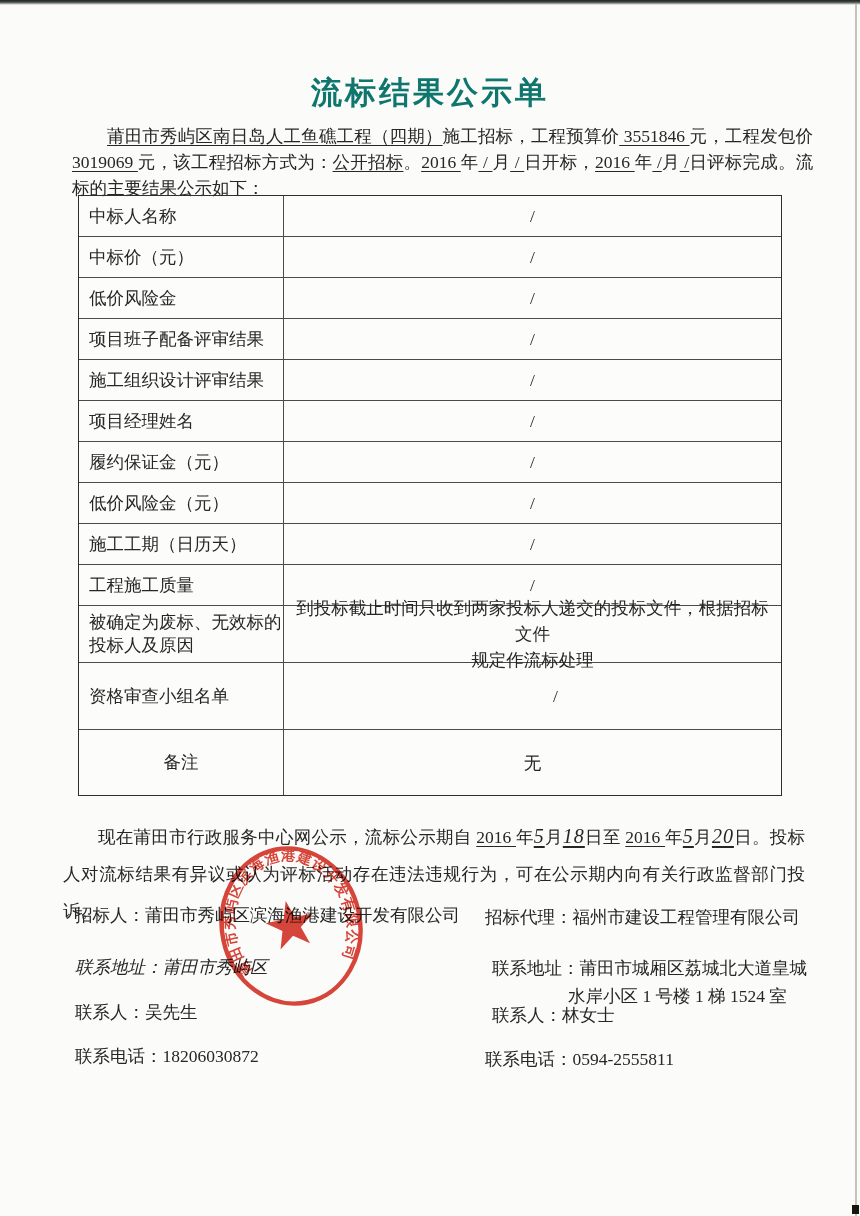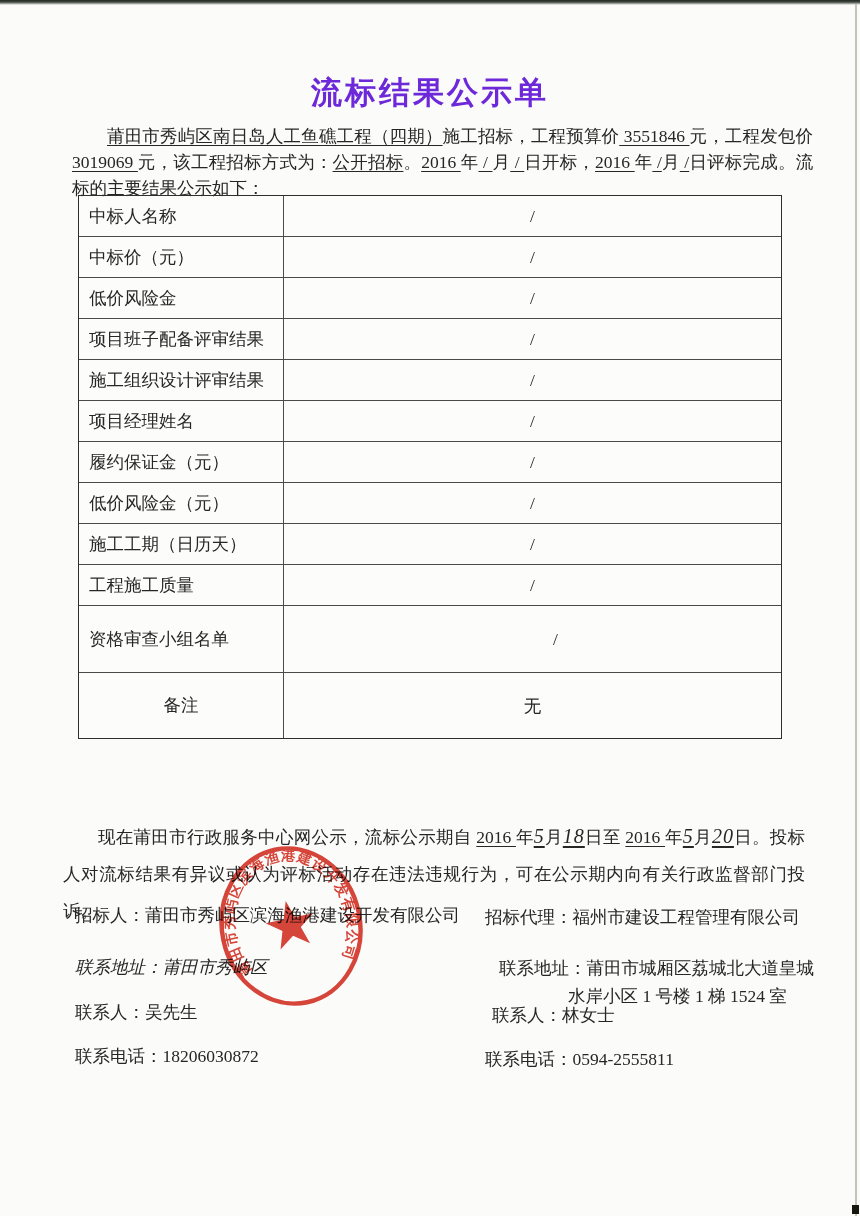--- a/index.html
+++ b/index.html
@@ -10,21 +10,21 @@
     color:#262626;
   }
   
   .edge-top{position:absolute;top:0;left:0;right:0;height:5px;
     background:linear-gradient(180deg,#1e241e 0%,#4a514a 45%,rgba(251,251,249,0) 100%);}
   .edge-right{position:absolute;top:4px;right:3px;width:2px;bottom:0;background:#c3c3bc;}
   .edge-corner{position:absolute;right:1px;bottom:2px;width:7px;height:9px;background:#16160f;}
 
   .title{position:absolute;top:72px;left:0;width:100%;text-align:center;
     font-family:"Liberation Sans","DejaVu Sans",sans-serif;
-    font-size:31px;font-weight:bold;letter-spacing:3px;color:#6d28d9;}
+    font-size:31px;font-weight:bold;letter-spacing:3px;color:#0f766e;}
 
   .intro{position:absolute;top:114px;left:63px;width:741px;
     font-size:17.5px;line-height:26px;text-align:justify;text-indent:35px;margin:9px;}
   .closing{position:absolute;top:818px;left:63px;width:742px;
     font-size:17.5px;line-height:37px;text-align:justify;text-indent:35px;margin:0;}
   .u{text-decoration:underline;text-underline-offset:3px;}
   .hw{font-style:italic;font-size:20px;letter-spacing:1px;}
 
   .tbl{position:absolute;top:195px;left:78px;width:704px;
     border:1px solid #2e2e2e;box-sizing:border-box;background:rgba(255,255,255,0.35);}
@@ -40,21 +40,21 @@
   .tvalue{flex:1;display:flex;align-items:center;justify-content:center;
     text-align:center;font-size:17.5px;white-space:pre-line;line-height:26px;padding:0 8px;}
   .center-label .tlabel{justify-content:center;padding-left:0;}
 
   .contact{position:absolute;font-size:17.5px;white-space:nowrap;}
   .c-l1{left:75px;top:903px;}
   .c-l2{left:75px;top:955px;font-style:italic;}
   .c-l3{left:75px;top:1000px;}
   .c-l4{left:75px;top:1044px;}
   .c-r1{left:485px;top:905px;}
-  .c-r2{left:492px;top:956px;margin-left:7px;}
+  .c-r2{left:492px;top:956px;}
   .c-r2b{left:568px;top:984px;}
   .c-r3{left:492px;top:1003px;}
   .c-r4{left:485px;top:1047px;}
 
   .seal{position:absolute;left:217px;top:840px;width:148px;height:172px;
     transform:rotate(-12deg);mix-blend-mode:multiply;opacity:0.92;}
   .seal text{font-family:"Liberation Serif","DejaVu Serif",serif;font-weight:bold;
     font-size:14.5px;letter-spacing:1px;}
 </style>
 </head>
@@ -103,20 +103,26 @@
         <div class="tvalue">/</div>
       </div>
     <div class="trow h-std">
         <div class="tlabel">施工工期（日历天）</div>
         <div class="tvalue">/</div>
       </div>
     <div class="trow h-std">
         <div class="tlabel">工程施工质量</div>
         <div class="tvalue">/</div>
       </div>
+    <div class="trow h-t1">
+        <div class="tlabel">被确定为废标、无效标的
+投标人及原因</div>
+        <div class="tvalue">到投标截止时间只收到两家投标人递交的投标文件，根据招标文件
+规定作流标处理</div>
+      </div>
     <div class="trow h-t2">
         <div class="tlabel">资格审查小组名单</div>
         <div class="tvalue">/</div>
       </div>
     <div class="trow h-t3 center-label">
         <div class="tlabel">备注</div>
         <div class="tvalue">无</div>
       </div>
   </div>
 

